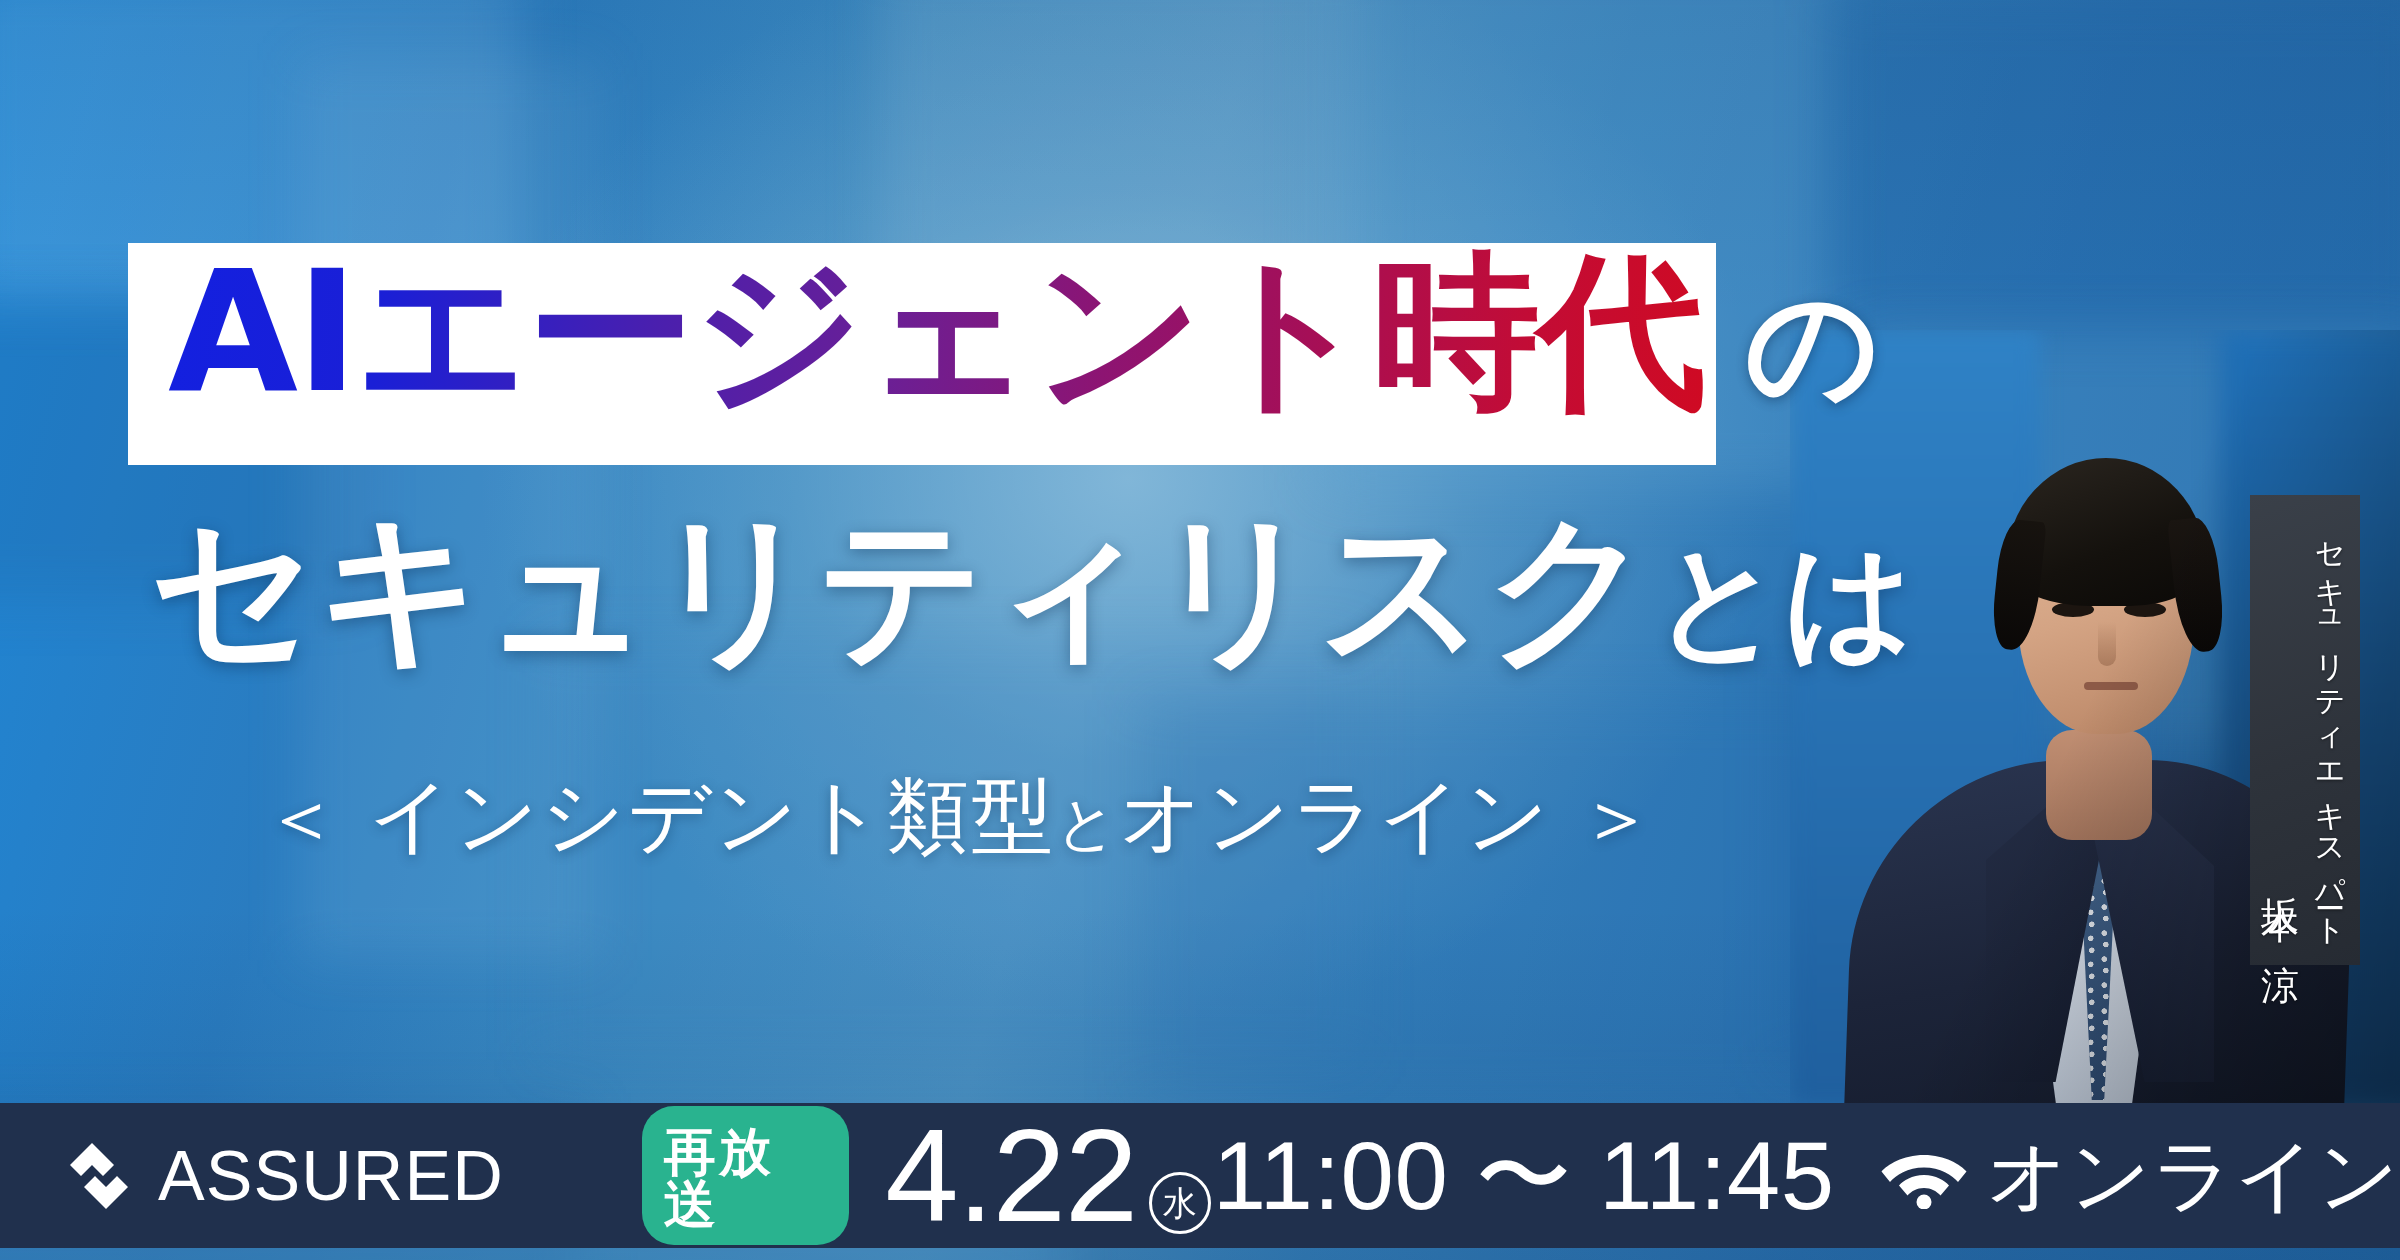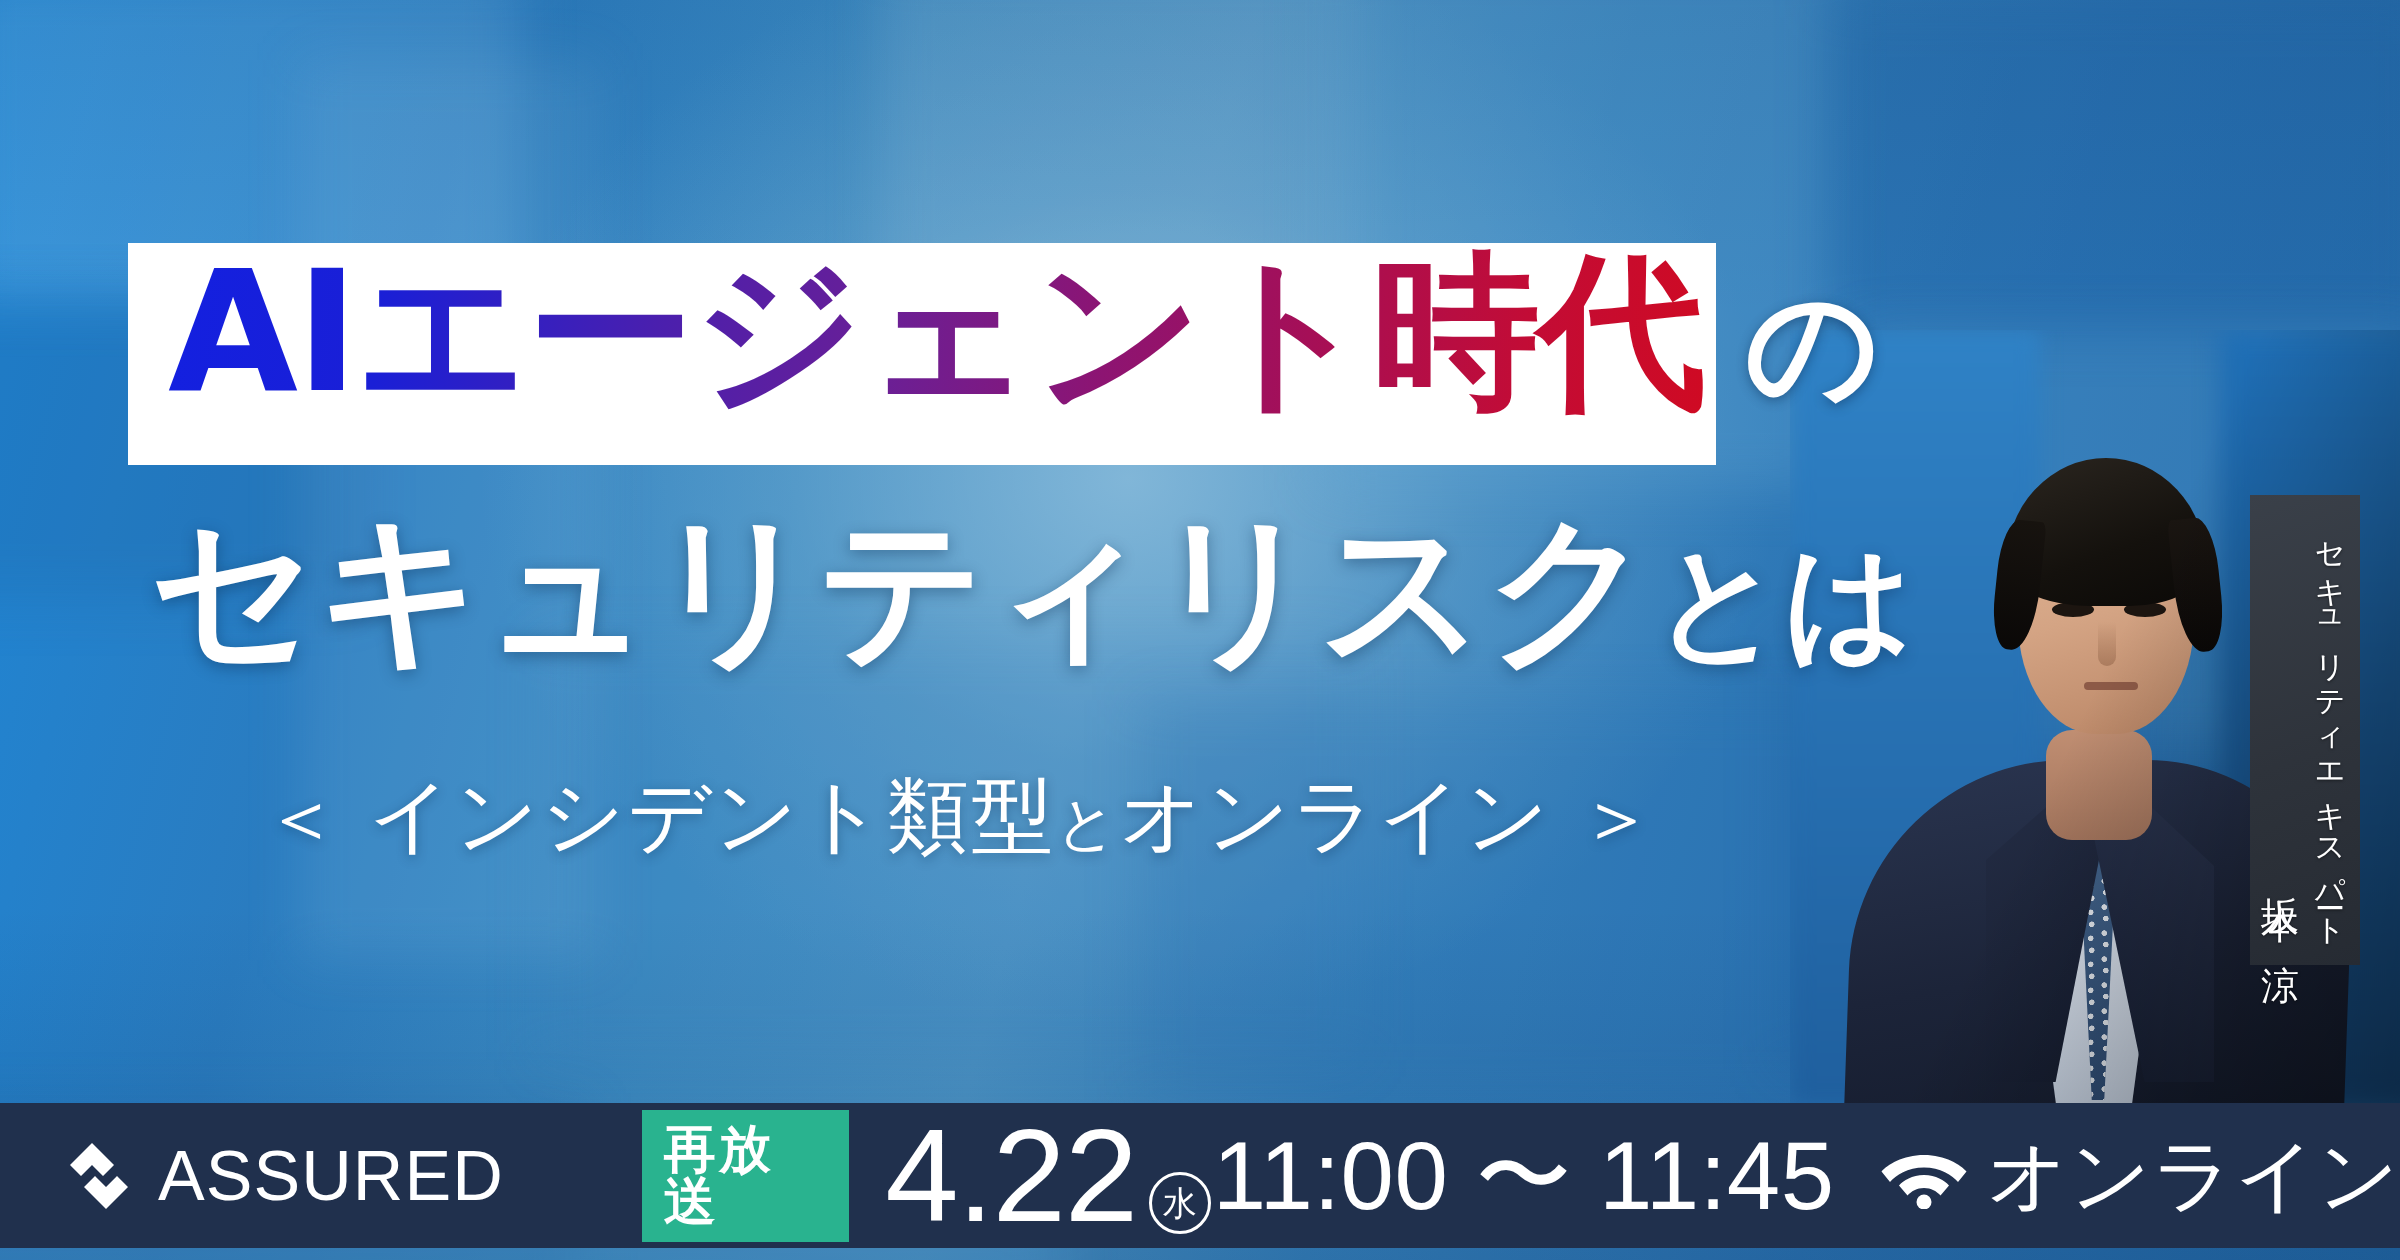--- a/index.html
+++ b/index.html
@@ -145,21 +145,21 @@
   .hl-no{
     position:absolute;left:1745px;top:278px;
     font-size:132px;font-weight:700;line-height:1;color:#ffffff;
     font-family:"DejaVu Sans","Liberation Sans",sans-serif;
     text-shadow:0 3px 12px rgba(8,40,78,.45);
   }
   .hl-line2{
     position:absolute;left:150px;top:508px;
     font-size:164px;font-weight:700;line-height:1;color:#ffffff;
     letter-spacing:-.005em;white-space:nowrap;
-    font-family:Liberation Sans, sans-serif;
+    font-family:Liberation Serif, serif;
     text-shadow:0 4px 16px rgba(8,40,78,.40);
   }
   .hl-line2 .small{font-size:128px;}
   .subtitle{
     position:absolute;left:236px;top:775px;
     font-size:82px;font-weight:500;line-height:1;color:#ffffff;
     letter-spacing:.03em;white-space:nowrap;
     font-family:"DejaVu Sans","Liberation Sans",sans-serif;
     text-shadow:0 3px 12px rgba(8,40,78,.40);
   }
@@ -175,23 +175,24 @@
   .logo{display:flex;align-items:center;gap:22px;margin-left:62px;}
   .logo-mark{width:74px;height:74px;position:relative;flex:0 0 auto;}
   .logo-text{
     color:#ffffff;font-size:70px;font-weight:400;letter-spacing:.015em;
     font-family:"Liberation Sans","DejaVu Sans",sans-serif;
   }
   .badge{
     margin-left:138px;
     background:#29b38f;color:#ffffff;
     font-size:52px;font-weight:700;letter-spacing:.06em;
-    padding:13px 22px 15px 22px;
+    padding:20px 22px 15px 22px;
     font-family:"DejaVu Sans","Liberation Sans",sans-serif;
     line-height:1;
+    border-radius:32px;
   }
   .datewrap{display:flex;align-items:baseline;margin-left:36px;}
   .date{
     color:#ffffff;font-size:132px;font-weight:300;line-height:1;letter-spacing:-.01em;
     font-family:"Liberation Sans","DejaVu Sans",sans-serif;
   }
   .dow{
     margin-left:12px;width:62px;height:62px;border:3px solid #ffffff;border-radius:50%;
     display:inline-flex;align-items:center;justify-content:center;
     color:#ffffff;font-size:34px;line-height:1;

